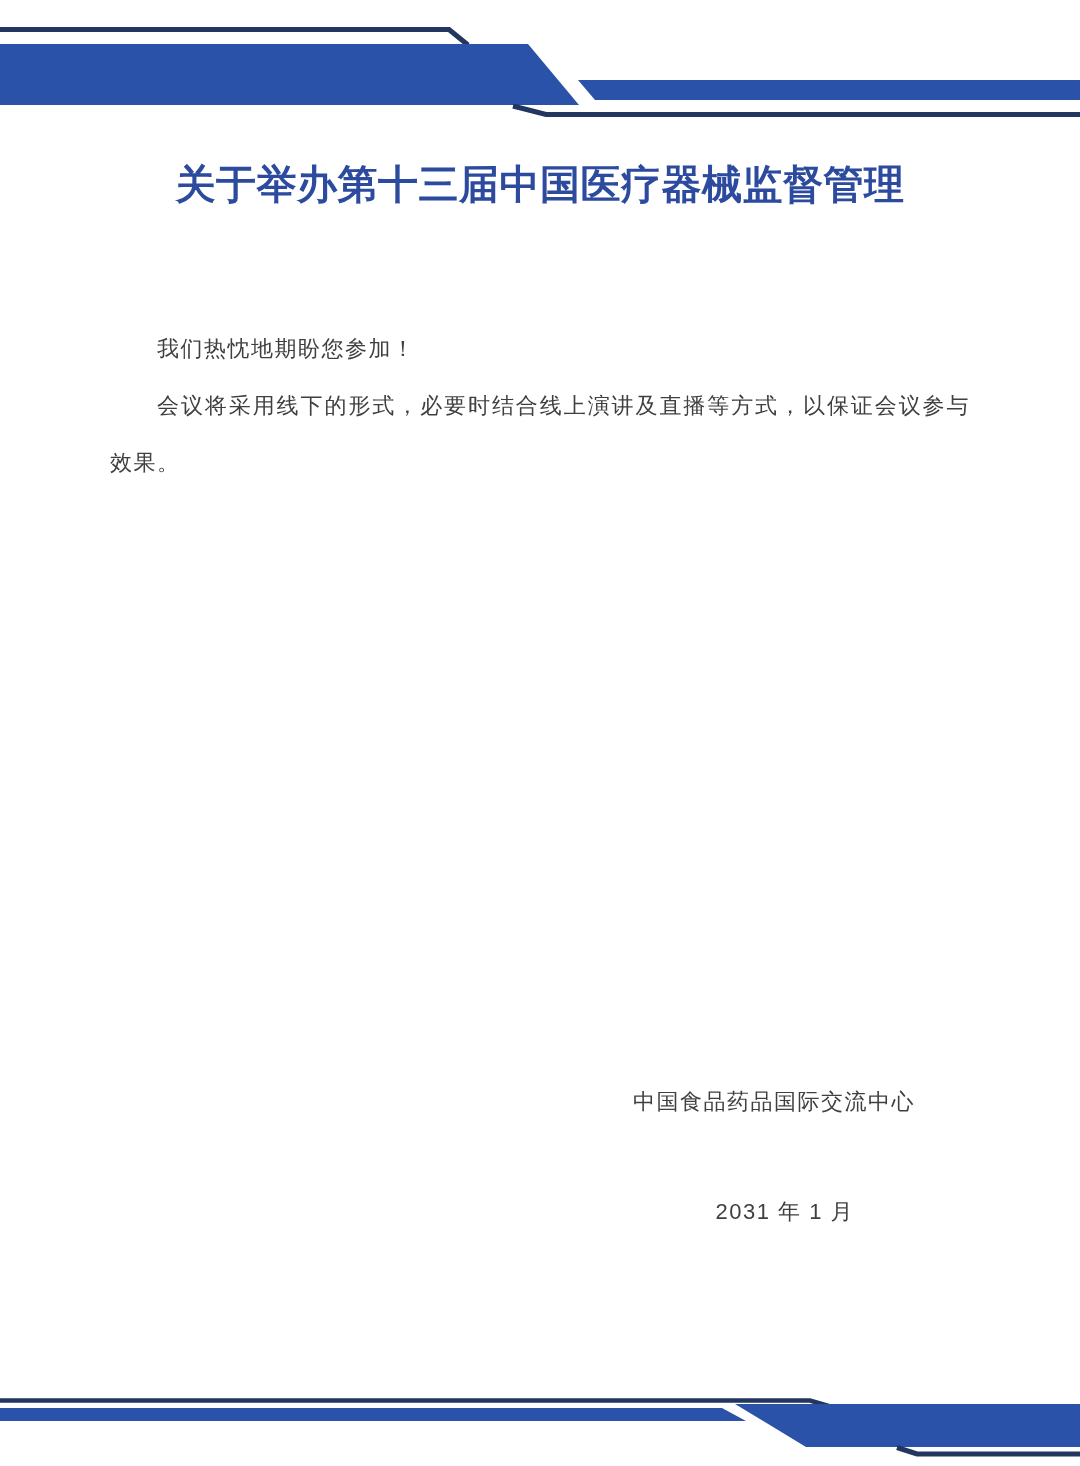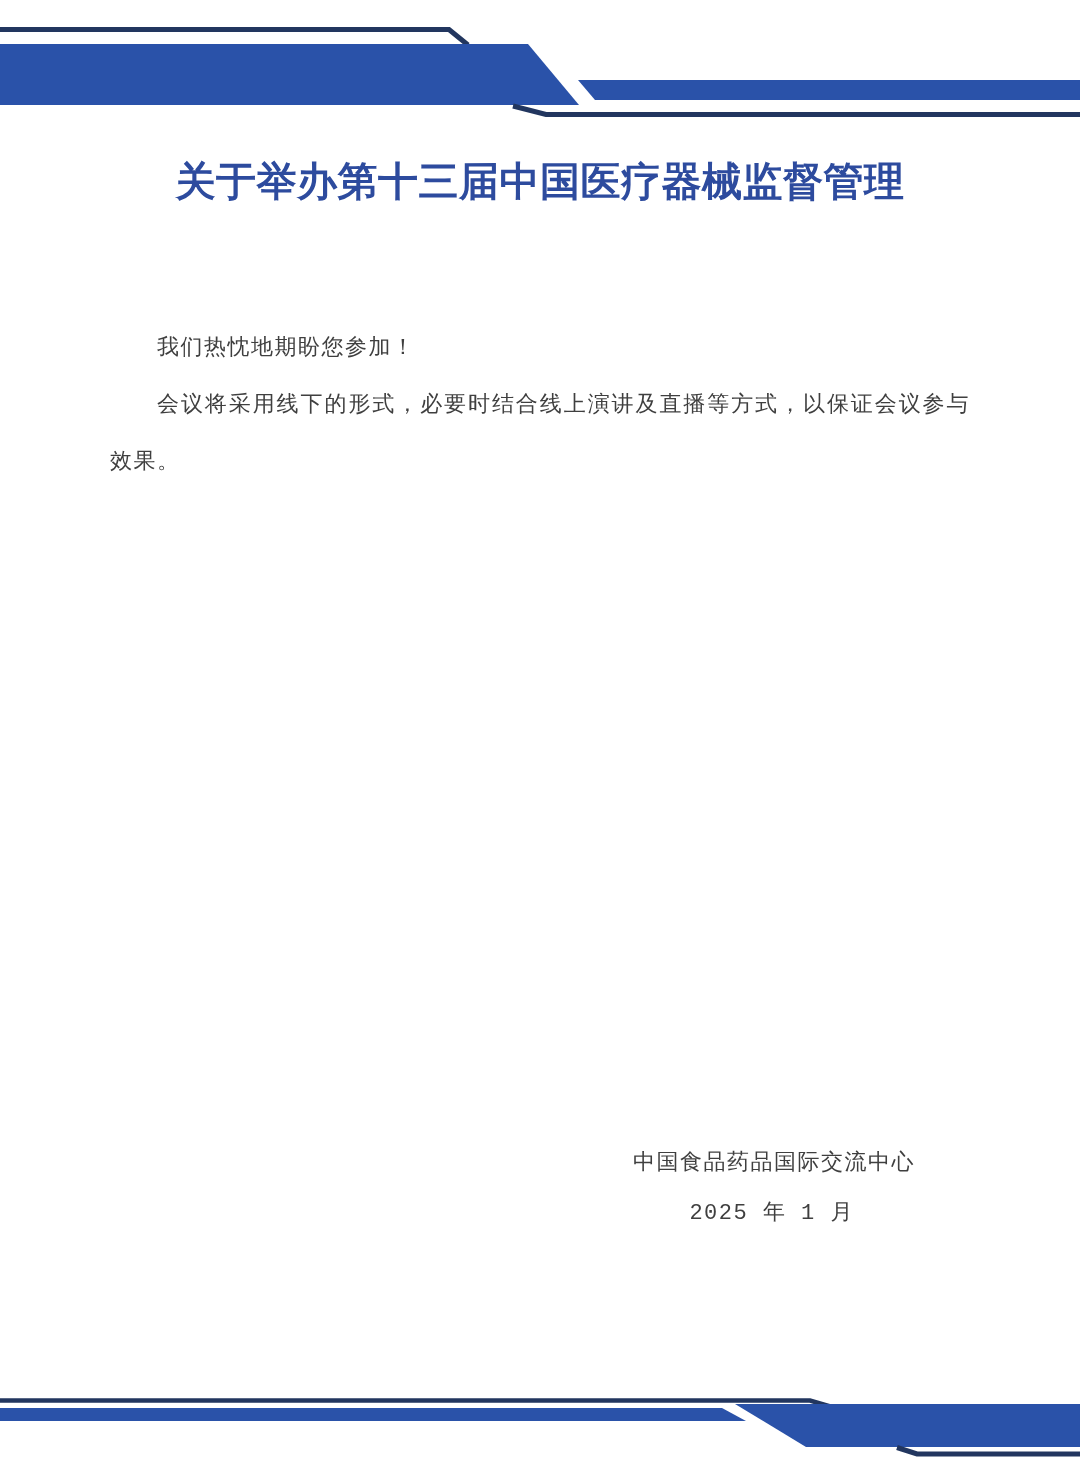--- a/index.html
+++ b/index.html
@@ -8,21 +8,21 @@
     --title-blue:#2d4b9e;
     --body-text:#3f3f3f;
     --page-bg:#ffffff;
   }
   html,body{margin:0;padding:0;}
   .page{
     position:relative;
     width:1080px;height:1466px;
     background:var(--page-bg);
     overflow:hidden;
-    font-family:Liberation Mono, monospace;
+    font-family:Liberation Sans, sans-serif;
   }
   .banner{position:absolute;left:0;display:block;}
   .banner.top{top:0;}
   .banner.bottom{bottom:0;}
   .band{fill:var(--band-blue);}
   .outline{stroke:var(--outline-navy);stroke-width:5;fill:none;}
   .outline.thin{stroke-width:4.5;}
   .doc-title{
     position:absolute;top:153px;left:0;right:0;
     margin:0;
@@ -46,21 +46,21 @@
     margin:0;
     text-indent:47px;
   }
   .sig-line{
     position:absolute;
     color:var(--body-text);
     font-size:22px;
     letter-spacing:1.5px;
     white-space:nowrap;
   }
-  .sig-org{top:1147px;right:165px;}
+  .sig-org{top:1087px;right:165px;}
   .sig-date{top:1197px;right:226px;}
 </style>
 </head>
 <body>
 
 <div class="page">
 
   <svg class="banner top" width="1080" height="130" viewBox="0 0 1080 130" aria-hidden="true">
     <path class="outline" d="M0,29.5 H449 L468,45"></path>
     <polygon class="band" points="0,44 528,44 579,105 0,105"></polygon>
@@ -71,21 +71,21 @@
   <h1 class="doc-title">
     <span>关于举办第十三届中国医疗器械监督管理</span>
   </h1>
 
   <div class="doc-body">
     <p>我们热忱地期盼您参加！</p>
     <p>会议将采用线下的形式，必要时结合线上演讲及直播等方式，以保证会议参与效果。</p>
   </div>
 
   <div class="sig-line sig-org">中国食品药品国际交流中心</div>
-  <div class="sig-line sig-date">2025 年 1 月</div>
+  <div class="sig-line sig-date">2031 年 1 月</div>
 
   <svg class="banner bottom" width="1080" height="90" viewBox="0 0 1080 90" aria-hidden="true">
     <path class="outline thin" d="M0,24.5 H810 L832,31"></path>
     <polygon class="band" points="0,32 722,32 746,45 0,45"></polygon>
     <polygon class="band" points="735,28 1080,28 1080,71 806,71"></polygon>
     <path class="outline" d="M897,71.5 L917,78 H1080"></path>
   </svg>
 
 </div>
 

